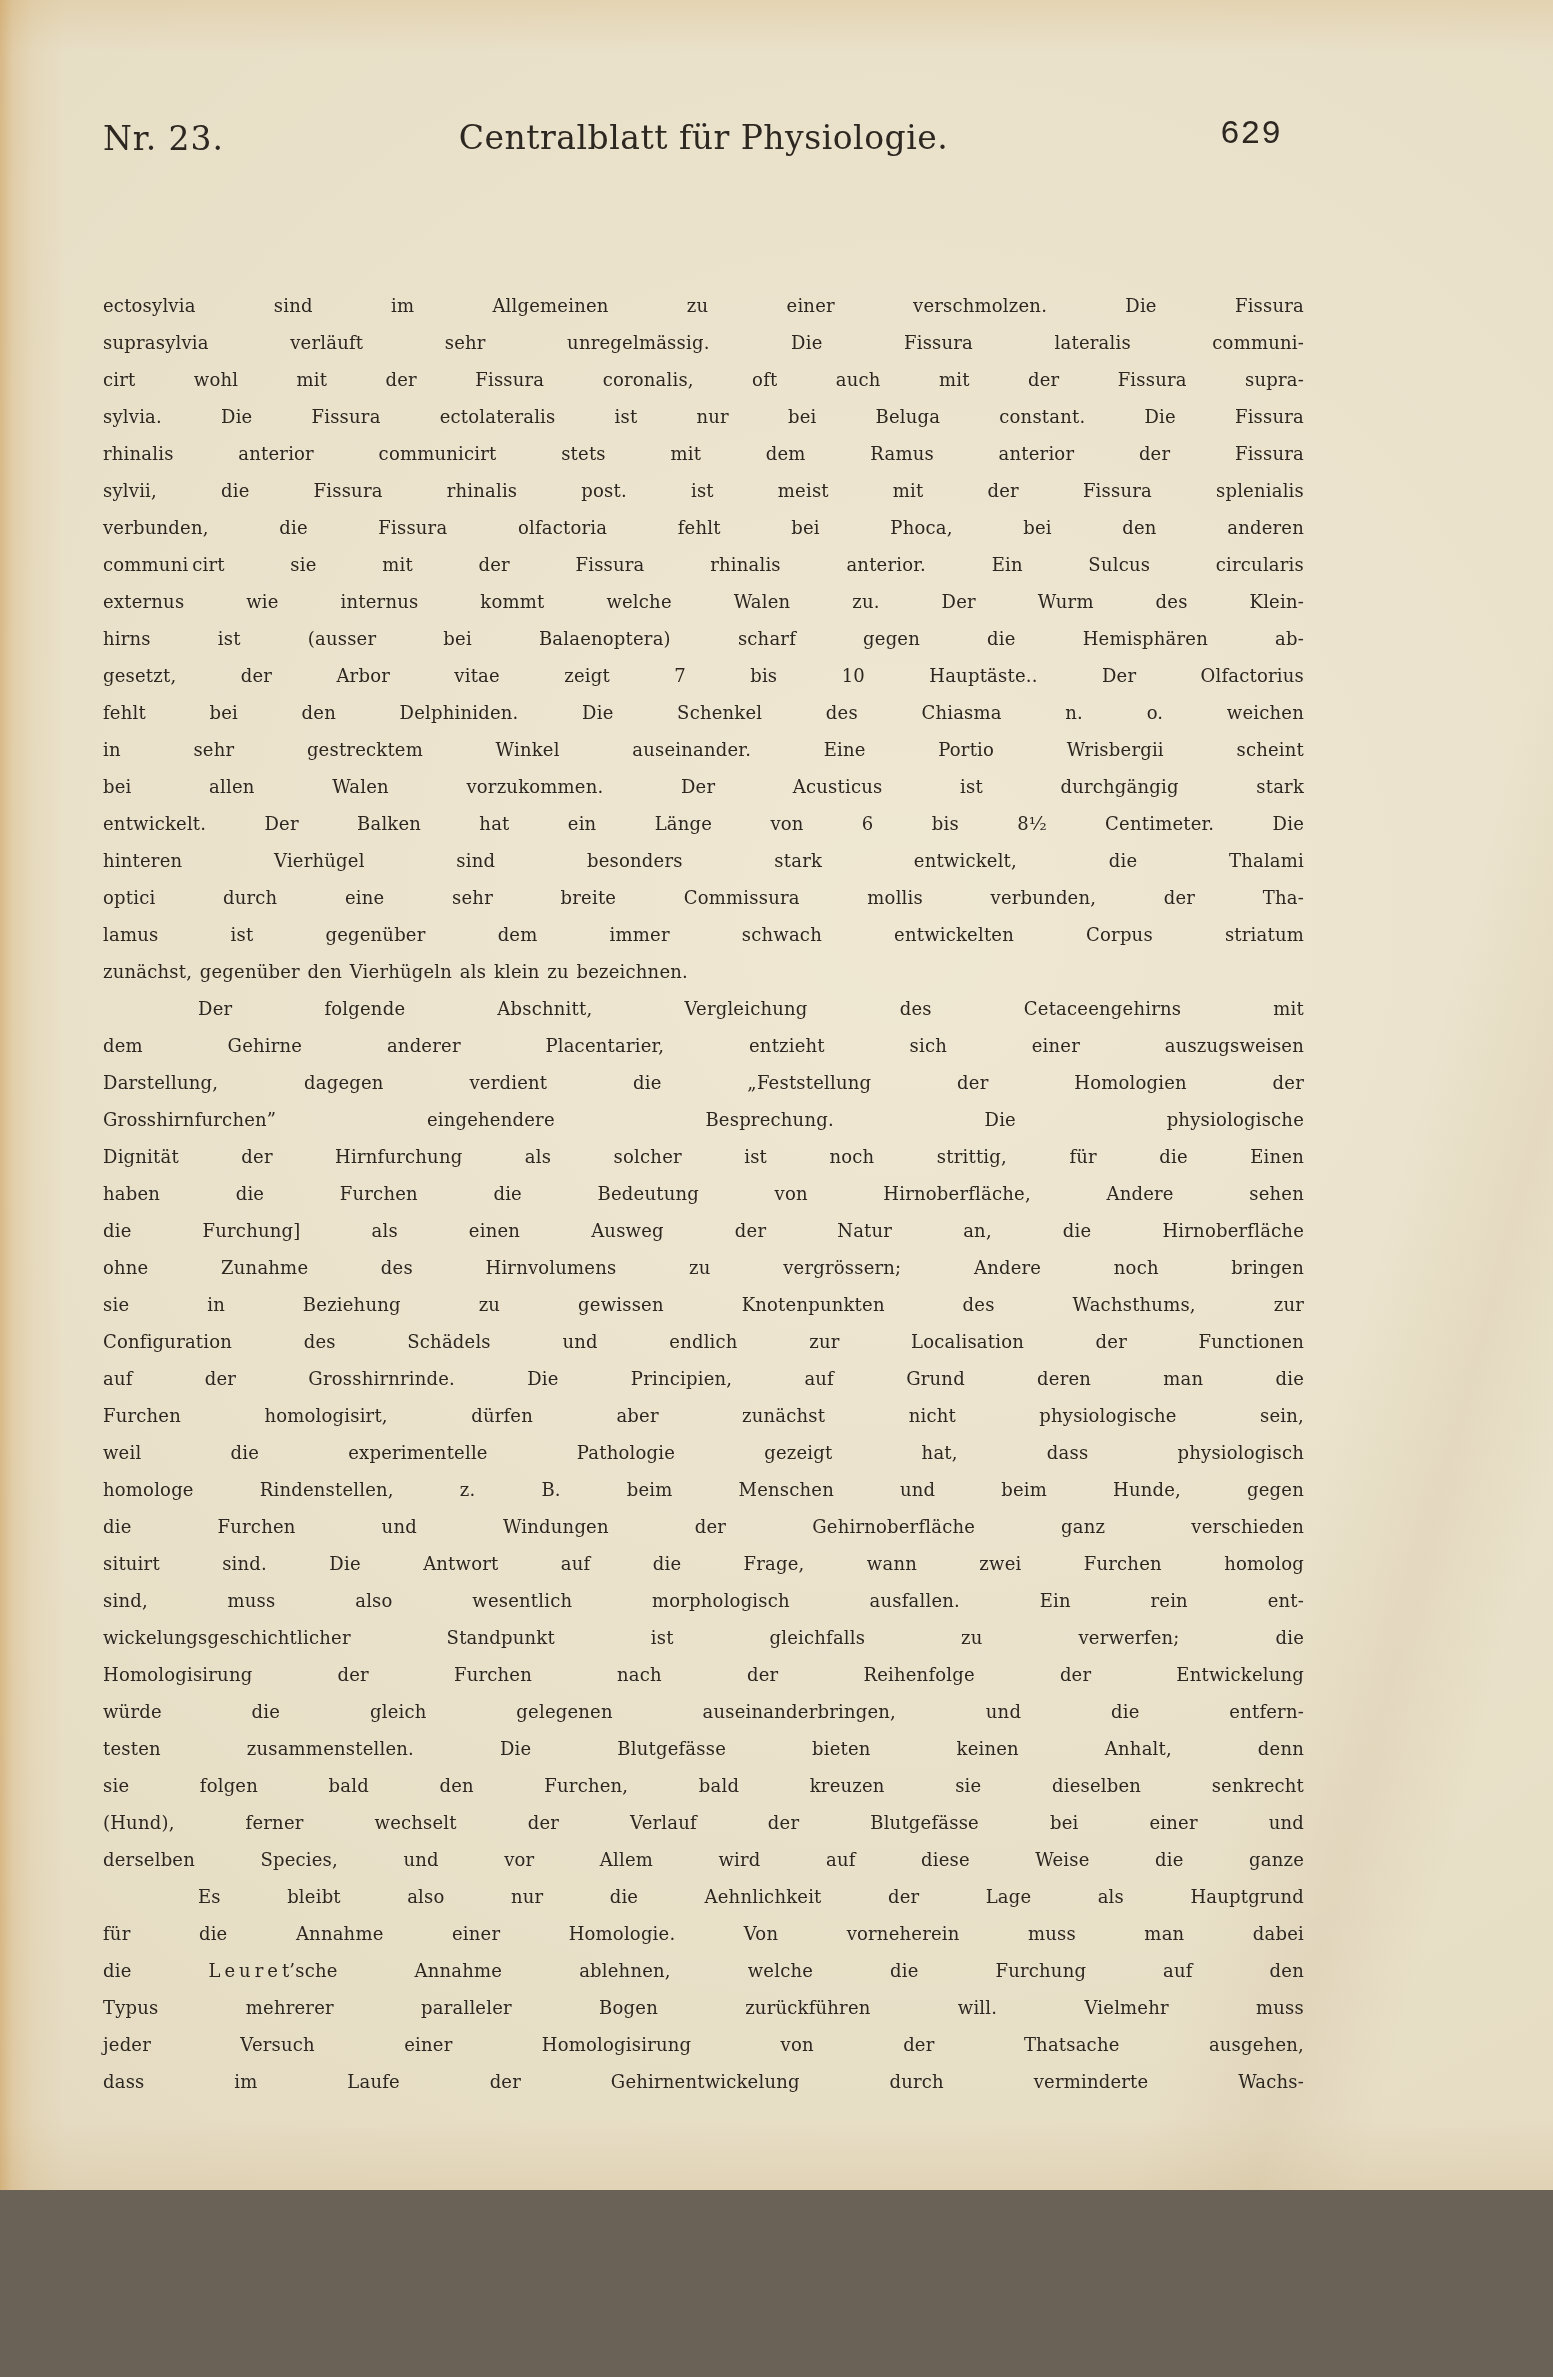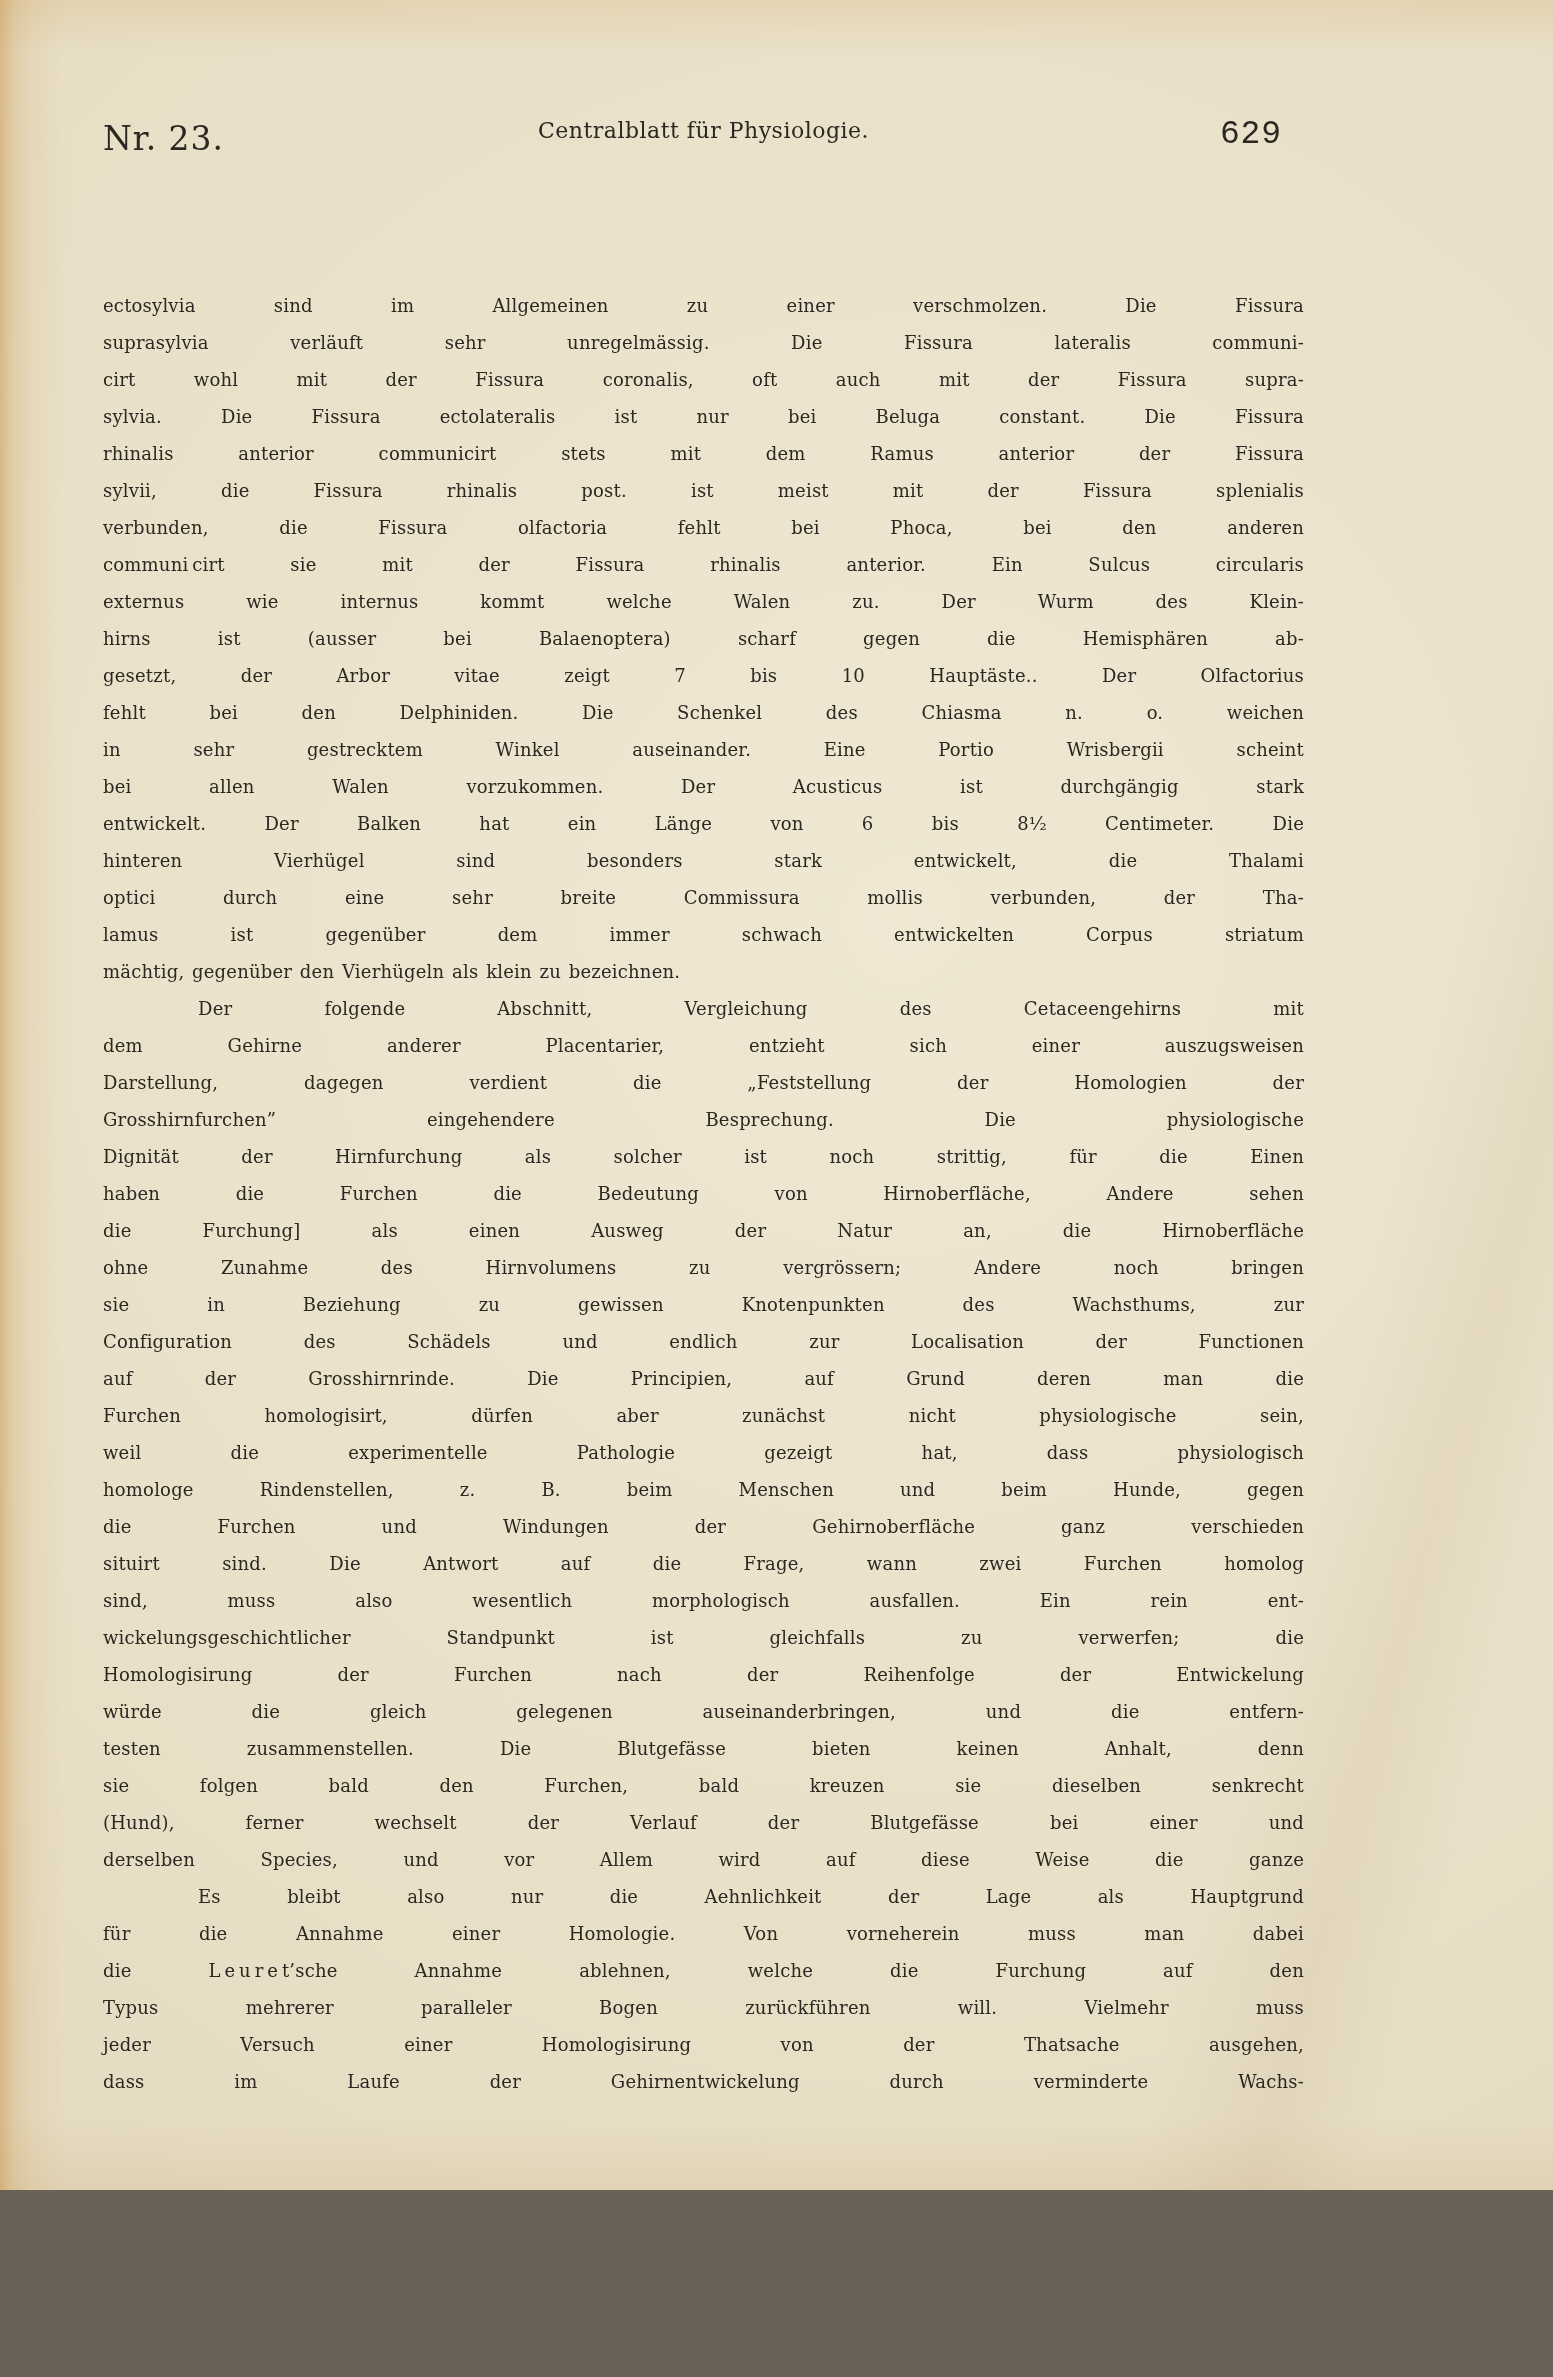--- a/index.html
+++ b/index.html
@@ -33,21 +33,21 @@
     position: absolute;
     left: 0;
     top: 5.4px;
     font-size: 33px;
     letter-spacing: 0.9px;
     white-space: nowrap;
   }
   .title {
     display: block;
     text-align: center;
-    font-size: 22px;
+    font-size: 33px;
     letter-spacing: 0.5px;
     padding-top: 3.6px;
     white-space: nowrap;
   }
   .pagenum {
     position: absolute;
     right: 22px;
     top: 1.8px;
     font-size: 33px;
     letter-spacing: 0.9px;
@@ -95,21 +95,21 @@
       <div class="line">externus wie internus kommt welche Walen zu. Der Wurm des Klein-</div>
       <div class="line">hirns ist (ausser bei Balaenoptera) scharf gegen die Hemisphären ab-</div>
       <div class="line">gesetzt, der Arbor vitae zeigt 7 bis 10 Hauptäste.. Der Olfactorius</div>
       <div class="line">fehlt bei den Delphiniden. Die Schenkel des Chiasma n. o. weichen</div>
       <div class="line">in sehr gestrecktem Winkel auseinander. Eine Portio Wrisbergii scheint</div>
       <div class="line">bei allen Walen vorzukommen. Der Acusticus ist durchgängig stark</div>
       <div class="line">entwickelt. Der Balken hat ein Länge von 6 bis 8¹⁄₂ Centimeter. Die</div>
       <div class="line">hinteren Vierhügel sind besonders stark entwickelt, die Thalami</div>
       <div class="line">optici durch eine sehr breite Commissura mollis verbunden, der Tha-</div>
       <div class="line">lamus ist gegenüber dem immer schwach entwickelten Corpus striatum</div>
-      <div class="line endline">mächtig, gegenüber den Vierhügeln als klein zu bezeichnen.</div>
+      <div class="line endline">zunächst, gegenüber den Vierhügeln als klein zu bezeichnen.</div>
       <div class="line indent">Der folgende Abschnitt, Vergleichung des Cetaceengehirns mit</div>
       <div class="line">dem Gehirne anderer Placentarier, entzieht sich einer auszugsweisen</div>
       <div class="line">Darstellung, dagegen verdient die „Feststellung der Homologien der</div>
       <div class="line">Grosshirnfurchen” eingehendere Besprechung. Die physiologische</div>
       <div class="line">Dignität der Hirnfurchung als solcher ist noch strittig, für die Einen</div>
       <div class="line">haben die Furchen die Bedeutung von Hirnoberfläche, Andere sehen</div>
       <div class="line">die Furchung] als einen Ausweg der Natur an, die Hirnoberfläche</div>
       <div class="line">ohne Zunahme des Hirnvolumens zu vergrössern; Andere noch bringen</div>
       <div class="line">sie in Beziehung zu gewissen Knotenpunkten des Wachsthums, zur</div>
       <div class="line">Configuration des Schädels und endlich zur Localisation der Functionen</div>

